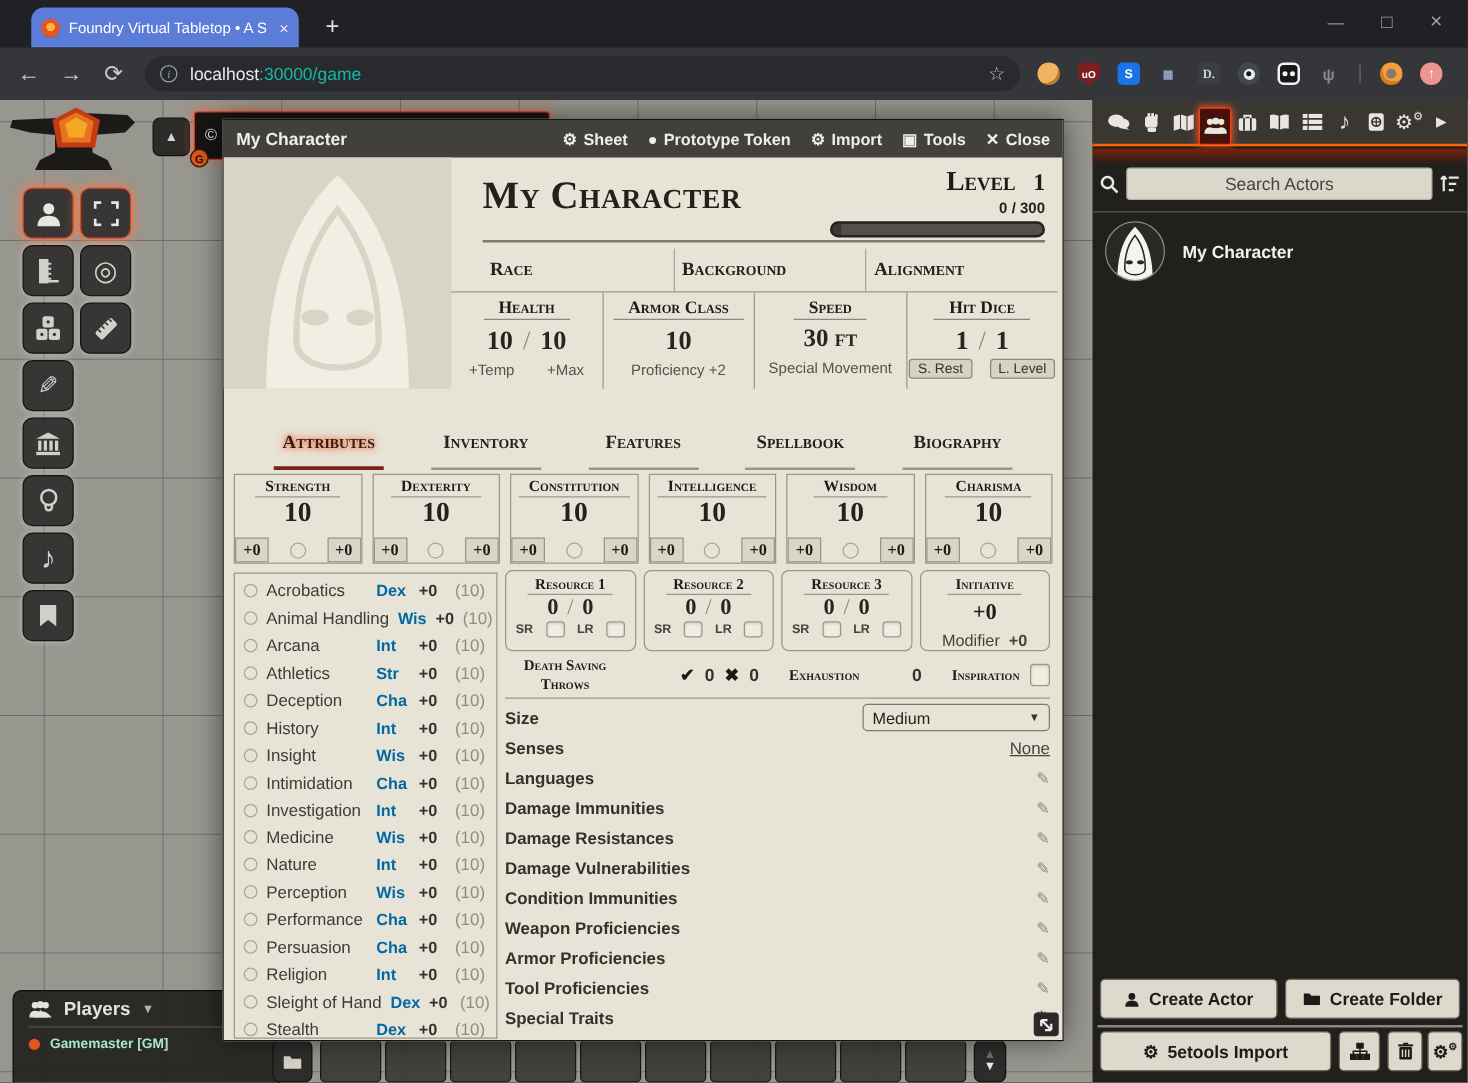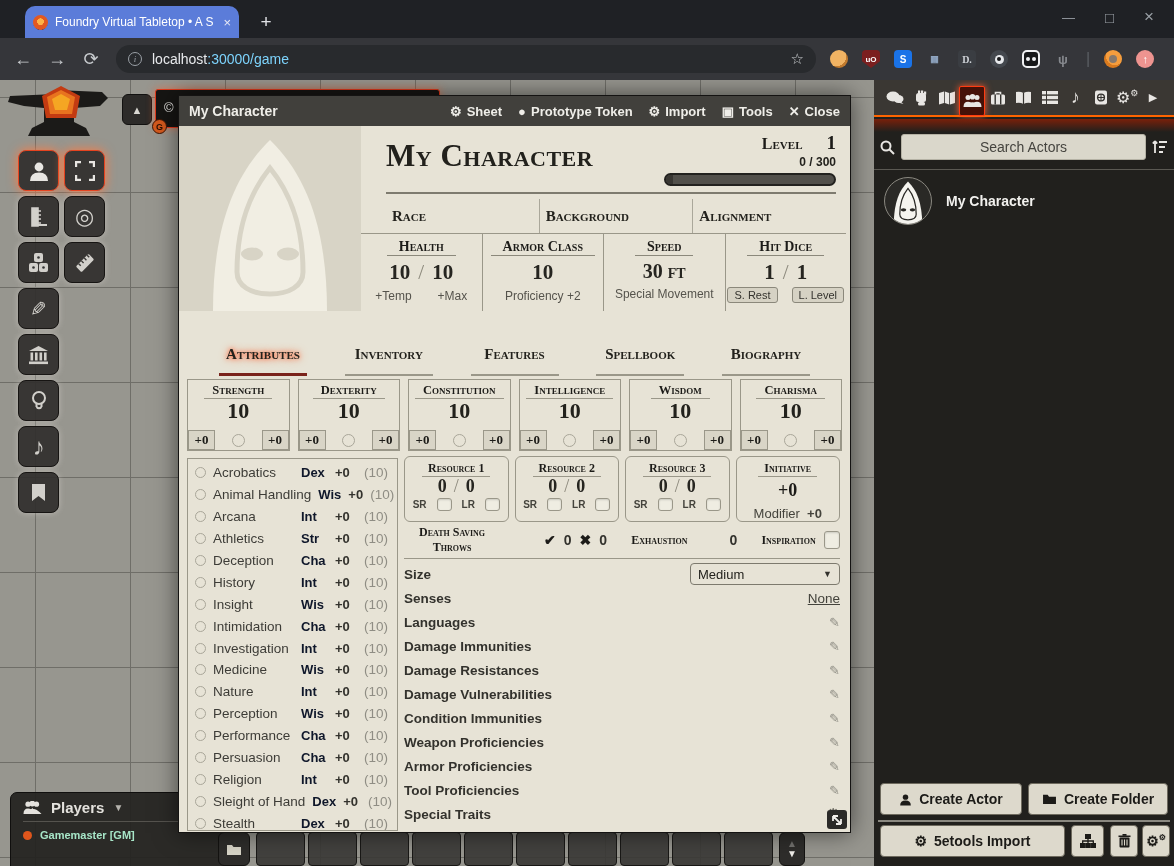--- a/index.html
+++ b/index.html
@@ -17,21 +17,21 @@
   .newtab { position:absolute; left:252px; top:8px; width:28px; height:28px; border-radius:50%;
     color:#dfe1e5; font-size:19px; display:flex; align-items:center; justify-content:center; }
   .wctl { position:absolute; top:0; right:0; height:34px; display:flex; align-items:center; gap:30px; padding-right:20px; color:#9aa0a6; font-size:13px; }
   .toolbar { position:absolute; left:0; top:38px; width:1174px; height:42px; background:#35363a; display:flex; align-items:center; }
   .navic { color:#c8cbce; font-size:18px; width:34px; text-align:center; }
   .omnibox { width:700px; height:28px; background:#282a2d; border-radius:14px; margin-left:8px;
     display:flex; align-items:center; padding:0 12px; gap:10px; }
   .infoic { width:14px; height:14px; border:1.4px solid #9aa0a6; border-radius:50%; color:#9aa0a6;
     font-size:9px; display:flex; align-items:center; justify-content:center; font-family:"Liberation Serif",serif; font-style:italic; flex:none;}
   .url { font-size:14px; color:#e8eaed; }
-  .url span { color:#7dd3fc; }
+  .url span { color:#14b8a6; }
   .star { margin-left:auto; color:#c8cbce; font-size:15px; }
   .extrow { display:flex; align-items:center; gap:14px; margin-left:14px; }
   .ext { width:18px; height:18px; border-radius:4px; display:flex; align-items:center; justify-content:center; font-size:10px; font-weight:bold; color:#fff; }
 
   
   .viewport { position:absolute; left:0; top:80px; width:1174px; height:786px; overflow:hidden;
     background:#97968f;
     background-image:linear-gradient(#6f6e68 1px, transparent 1px), linear-gradient(90deg,#6f6e68 1px, transparent 1px);
     background-size:95px 95px; background-position:35px 17px; }
 
@@ -82,21 +82,21 @@
   .tb-btns { margin-left:auto; display:flex; gap:16px; font-size:13px; align-items:center; }
   .tb-btn { display:flex; gap:5px; align-items:center; white-space:nowrap; }
   .tb-ic { font-size:13px; }
 
   .sheet { position:absolute; left:0; top:30px; width:671px; height:706px; color:#1c1b18; }
   .portrait { position:absolute; left:0; top:0; width:182px; height:185px; background:#d8d4c6; }
   .hd-right { position:absolute; left:182px; top:0; width:489px; height:185px; }
   .char-name { position:absolute; left:25px; top:12px; font-size:31px; letter-spacing:.5px; color:#22211c; }
   .name-rule { position:absolute; left:25px; top:66px; width:450px; border-bottom:2px solid #7e7b6f; }
   .level-box { position:absolute; right:14px; top:6px; text-align:right; }
-  .level-lbl { font-size:16px; margin-right:24px; }
+  .level-lbl { font-size:22px; margin-right:14px; }
   .level-val { font-size:19px; font-family:"Liberation Serif",serif; font-weight:bold; }
   .xp-txt { font-size:12px; font-weight:bold; color:#23221d; margin-top:1px; }
   .xp-bar { width:172px; height:13px; background:#52504b; border:2px solid #23221f; border-radius:8px; margin-top:4px; position:relative; overflow:hidden;}
   .xp-fill { position:absolute; left:0; top:0; bottom:0; width:7px; background:#393733; }
   .fields { position:absolute; left:25px; right:4px; top:73px; height:34px; display:flex; }
   .fieldcell { flex:1; display:flex; align-items:center; padding-left:6px; border-left:1px solid #aaa79a; }
   .fieldcell:first-child { border-left:none; }
   .fieldlab { font-size:15px; color:#23221d; }
   .stats { position:absolute; left:0px; right:4px; top:107px; height:78px; display:flex; border-top:1px solid #9a9789; }
   .statcell { flex:1; border-left:1px solid #9a9789; text-align:center; padding-top:3px; position:relative;}
@@ -117,21 +117,21 @@
   .abil-title { font-size:12.5px; border-bottom:1px solid #9a9789; display:inline-block; padding:0 8px; margin-top:1px;}
   .abil-score { font-family:"Liberation Serif",serif; font-weight:bold; font-size:22px; line-height:24px; color:#22211c;}
   .abil-foot { position:absolute; left:0; right:0; bottom:0; height:20px; display:flex; align-items:center; justify-content:space-between; }
   .abil-box { width:27px; height:20px; background:#d9d5c7; border:1px solid #9a9789; font-family:"Liberation Serif",serif; font-weight:bold; font-size:13px; display:flex; align-items:center; justify-content:center;}
   .ccircle { width:13px; height:13px; border:1px solid #a9a699; border-radius:50%; }
 
   .skills-box { position:absolute; left:8px; top:332px; width:211px; height:373px; border:1px solid #9a9789; overflow:hidden; padding:3px 5px 0 7px;}
   .skill-row { display:flex; align-items:center; height:21.9px; gap:7px; }
   .skill-row .ccircle { width:11px; height:11px; flex:none; }
   .skill-name { font-size:13.5px; color:#3d3c37; flex:1; white-space:nowrap; }
-  .skill-abbr { font-size:13px; font-weight:bold; color:#0f172a; width:27px; }
+  .skill-abbr { font-size:13px; font-weight:bold; color:#0369a1; width:27px; }
   .skill-mod { font-size:13px; font-weight:bold; color:#33322d; width:22px; }
   .skill-pass { font-size:13.5px; color:#8f8d84; width:28px; }
 
   .rightcol { position:absolute; left:225px; top:330px; width:436px; }
   .resources { display:grid; grid-template-columns:repeat(4,1fr); gap:6px; height:64px; }
   .resbox { border:1px solid #9a9789; border-radius:6px; text-align:center; padding-top:1px; position:relative;}
   .res-title { font-size:12px; border-bottom:1px solid #9a9789; display:inline-block; padding:0 6px;}
   .res-vals { font-family:"Liberation Serif",serif; font-weight:bold; font-size:18px; line-height:19px; color:#262520;}
   .res-vals .sep { color:#8b887b; padding:0 7px; font-weight:normal;}
   .res-foot { display:flex; justify-content:center; gap:10px; align-items:center; margin-top:2px; font-size:10px; font-weight:bold; color:#44433c;}

